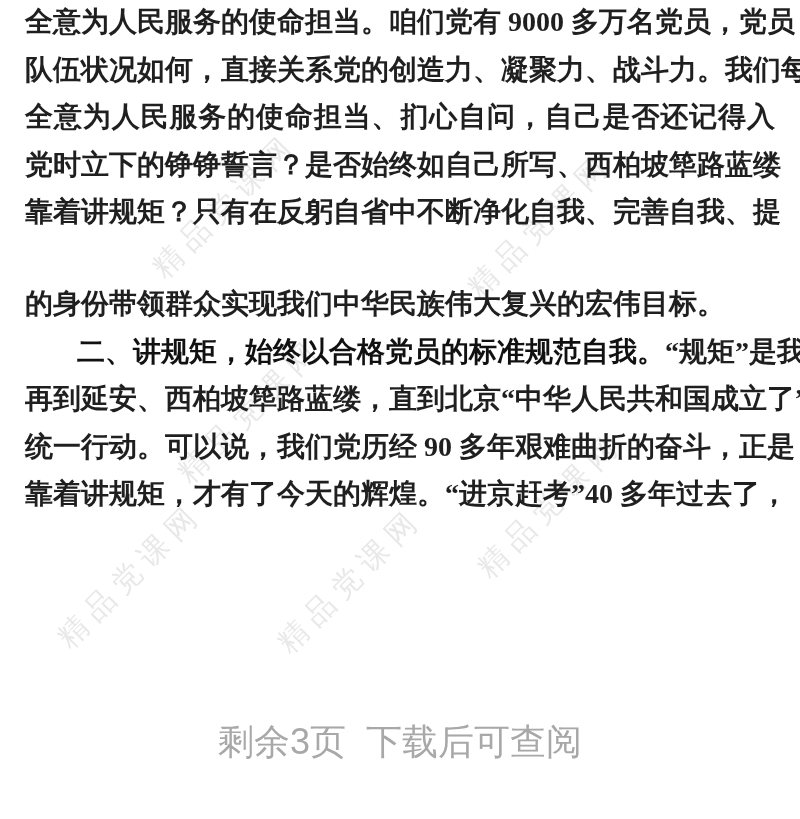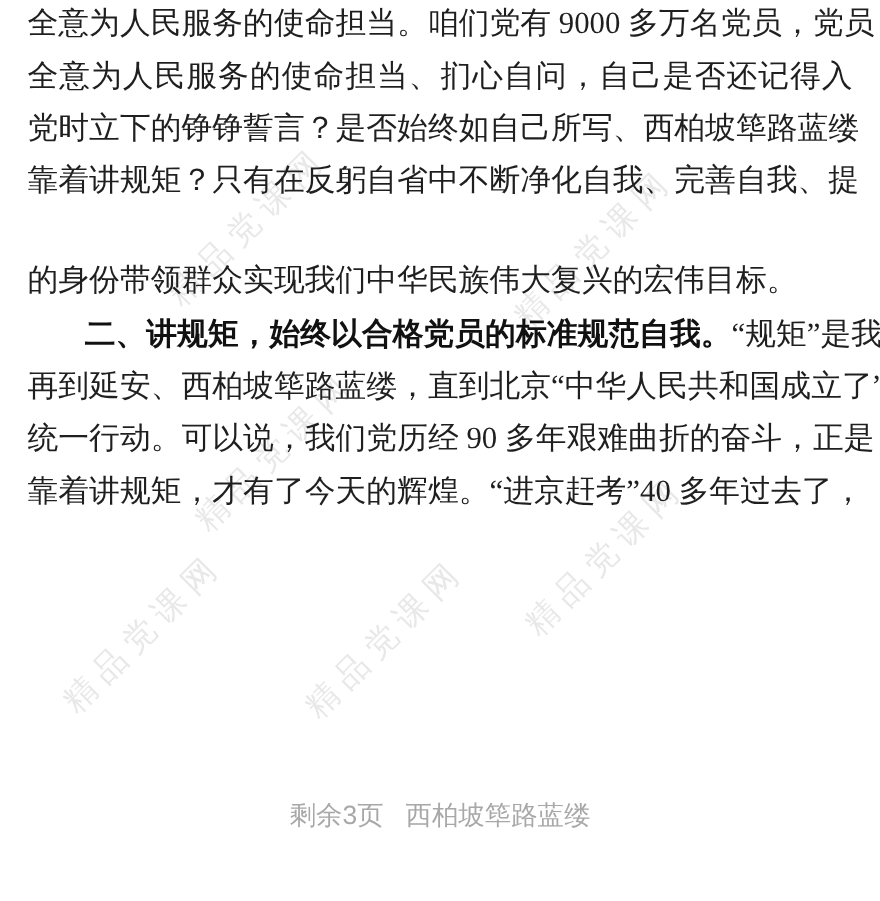--- a/index.html
+++ b/index.html
@@ -53,68 +53,69 @@
     text-align-last: justify;
     white-space: nowrap;
   }
   .line.no-just {
     text-align-last: left;
     margin-top: 44px;
   }
   .line.indent {
     text-indent: 52px;
   }
-  .seg { font-weight: 400; }
+  .seg { font-weight: 700; }
   .seg-bold {
     font-family: "Liberation Sans", "DejaVu Sans", sans-serif;
     font-weight: 700;
     color: #111111;
     margin-top: 48px;
   }
   
   .footer {
     position: absolute;
     left: 0;
     top: 712px;
     width: 800px;
     height: 60px;
     line-height: 60px;
     display: flex;
     justify-content: center;
     align-items: flex-start;
     gap: 20px;
     font-family: "Liberation Sans", "DejaVu Sans", sans-serif;
-    font-size: 24px;
+    font-size: 36px;
     color: #a8a8a8;
   }
 </style>
 </head>
 <body>
 
 <div class="page">
 
   <div class="watermark-layer">
     <span class="wm wm1">精品党课网</span>
     <span class="wm wm2">精品党课网</span>
     <span class="wm wm3">精品党课网</span>
     <span class="wm wm4">精品党课网</span>
     <span class="wm wm5">精品党课网</span>
     <span class="wm wm6">精品党课网</span>
   </div>
 
   <div class="text-block">
       <div class="line"><span class="seg">全意为人民服务的使命担当。咱们党有 9000 多万名党员，党员</span></div>
+      <div class="line"><span class="seg">队伍状况如何，直接关系党的创造力、凝聚力、战斗力。我们每</span></div>
       <div class="line"><span class="seg">全意为人民服务的使命担当、扪心自问，自己是否还记得入</span></div>
       <div class="line"><span class="seg">党时立下的铮铮誓言？是否始终如自己所写、西柏坡筚路蓝缕</span></div>
       <div class="line"><span class="seg">靠着讲规矩？只有在反躬自省中不断净化自我、完善自我、提</span></div>
       <div class="line no-just"><span class="seg">的身份带领群众实现我们中华民族伟大复兴的宏伟目标。</span></div>
       <div class="line indent"><span class="seg seg-bold">二、讲规矩，始终以合格党员的标准规范自我。</span><span class="seg">“规矩”是我</span></div>
       <div class="line"><span class="seg">再到延安、西柏坡筚路蓝缕，直到北京“中华人民共和国成立了”，</span></div>
       <div class="line"><span class="seg">统一行动。可以说，我们党历经 90 多年艰难曲折的奋斗，正是</span></div>
       <div class="line"><span class="seg">靠着讲规矩，才有了今天的辉煌。“进京赶考”40 多年过去了，</span></div>
     </div>
 
   <div class="footer">
     <span>剩余3页</span>
-    <span>西柏坡筚路蓝缕</span>
+    <span>下载后可查阅</span>
   </div>
 
 </div>
 
 </body></html>

